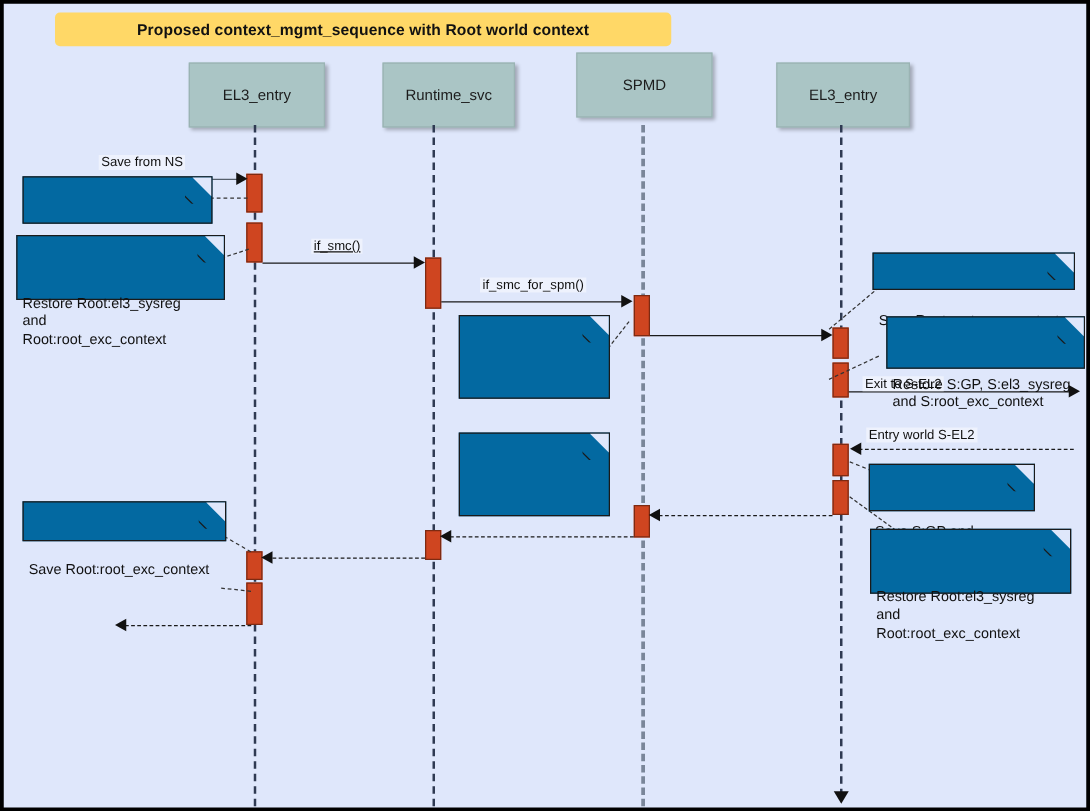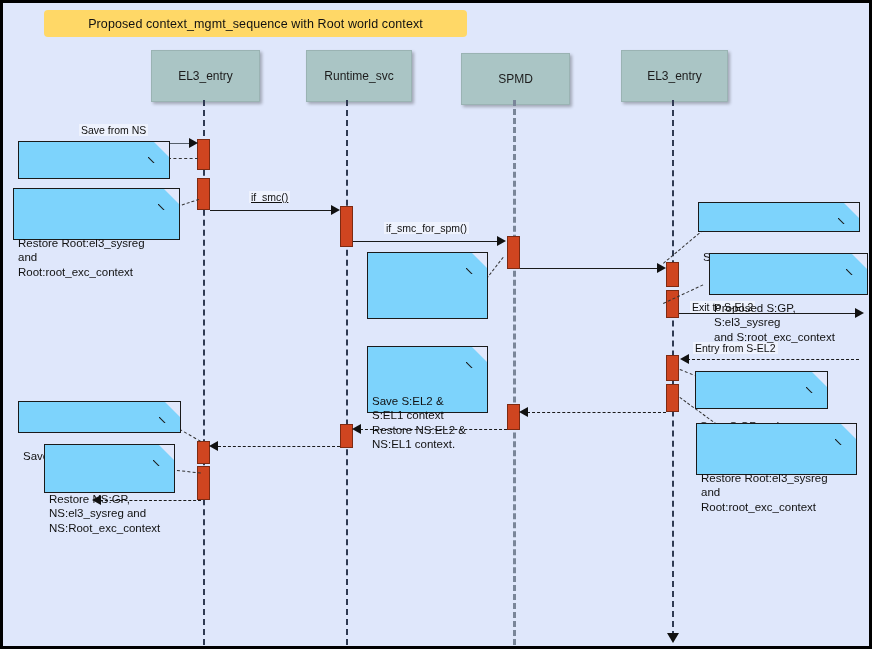--- a/index.html
+++ b/index.html
@@ -7,24 +7,24 @@
     position:relative;
     width:872px;height:649px;
     background:#dfe7fb;
     border:3px solid #000;
     box-sizing:border-box;
     overflow:hidden;
     font-family:"Liberation Sans","DejaVu Sans",sans-serif;
   }
   
   .title-banner{
-    position:absolute;left:41px;top:7px;width:423px;height:27px;
+    position:absolute;left:41px;top:7px;width:493px;height:27px;
     background:#ffd867;border-radius:4px;
     display:flex;align-items:center;justify-content:center;
-    font-size:12.5px;font-weight:normal;color:#111;letter-spacing:.1px;
+    font-size:12.5px;font-weight:bold;color:#111;letter-spacing:.1px;
   }
   
   .ll-head{
     position:absolute;
     background:#aac5c5;
     border:1px solid #9ab3b3;
     box-shadow:2px 2px 3px rgba(0,0,0,.28);
     display:flex;align-items:center;justify-content:center;
     font-size:12px;color:#1c1c1c;
   }
@@ -63,21 +63,21 @@
     border-left:6px solid transparent;border-right:6px solid transparent;
     border-top:10px solid #111;
   }
   .msg-label{
     position:absolute;font-size:10.5px;color:#111;
     background:#eef2fd;padding:0 2px;white-space:nowrap;
   }
   
   .note{
     position:absolute;
-    background:#7dd3fc;
+    background:#0369a1;
     border:1px solid #1a1a1a;
     font-size:11.5px;line-height:14.5px;color:#111;
     padding:3px 5px 3px 4px;
     box-sizing:border-box;
     white-space:pre-line;
   }
   .note .fold{
     position:absolute;top:0;right:0;
     width:0;height:0;
     border-left:15px solid transparent;
@@ -105,21 +105,21 @@
 <div id="canvas">
 
   <div class="title-banner">Proposed context_mgmt_sequence with Root world context</div>
 
   <div class="ll-head" style="left:148px;top:47px;width:107px;height:50px;">
     <span>EL3_entry</span>
   </div>
   <div class="ll-head" style="left:292px;top:47px;width:104px;height:50px;margin-left:11px;">
     <span>Runtime_svc</span>
   </div>
-  <div class="ll-head" style="left:458px;top:50px;width:107px;height:50px;">
+  <div class="ll-head" style="left:458px;top:39px;width:107px;height:50px;">
     <span>SPMD</span>
   </div>
   <div class="ll-head" style="left:618px;top:47px;width:105px;height:50px;">
     <span>EL3_entry</span>
   </div>
 
   <div class="ll-line" style="left:200px;top:97px;height:545px;"></div>
   <div class="ll-line" style="left:343px;top:97px;height:545px;"></div>
   <div class="ll-line thick" style="left:510px;top:97px;height:545px;"></div>
   <div class="ll-line" style="left:669px;top:97px;height:537px;"></div>
@@ -155,21 +155,21 @@
 
   <div class="msg" style="left:517px;top:265px;width:139px;"></div>
   <div class="arrowR" style="left:654px;top:260px;"></div>
 
   <div class="msg" style="left:676px;top:310px;width:180px;"></div>
   <div class="arrowR" style="left:852px;top:305px;"></div>
   <div class="msg-label" style="left:687px;top:298px;">Exit to S-EL2</div>
 
   <div class="msg dash" style="left:684px;top:356px;width:172px;"></div>
   <div class="arrowL" style="left:677px;top:351px;"></div>
-  <div class="msg-label" style="left:690px;top:339px;">Entry from S-EL2</div>
+  <div class="msg-label" style="left:690px;top:339px;">Entry world S-EL2</div>
 
   <div class="msg dash" style="left:524px;top:409px;width:139px;"></div>
   <div class="arrowL" style="left:516px;top:404px;"></div>
 
   <div class="msg dash" style="left:357px;top:426px;width:147px;"></div>
   <div class="arrowL" style="left:349px;top:421px;"></div>
 
   <div class="msg dash" style="left:215px;top:443px;width:122px;"></div>
   <div class="arrowL" style="left:206px;top:438px;"></div>
 
@@ -209,21 +209,21 @@
 
   <div class="note" style="left:695px;top:199px;width:162px;height:30px;">
     <span class="fold"></span>
     <span class="foldline"></span>
     <span>Save Root:root_exc_context</span>
   </div>
 
   <div class="note" style="left:706px;top:250px;width:159px;height:42px;">
     <span class="fold"></span>
     <span class="foldline"></span>
-    <span>Proposed S:GP, S:el3_sysreg
+    <span>Restore S:GP, S:el3_sysreg
 and S:root_exc_context</span>
   </div>
 
   <div class="note" style="left:692px;top:368px;width:133px;height:38px;">
     <span class="fold"></span>
     <span class="foldline"></span>
     <span>Save S:GP and
 S:root_exc_context</span>
   </div>
 
@@ -231,33 +231,22 @@
     <span class="fold"></span>
     <span class="foldline"></span>
     <span>Restore Root:el3_sysreg
 and
 Root:root_exc_context</span>
   </div>
 
   <div class="note" style="left:364px;top:343px;width:121px;height:67px;">
     <span class="fold"></span>
     <span class="foldline"></span>
-    <span>Save S:EL2 &amp;
-S:EL1 context
-Restore NS:EL2 &amp;
-NS:EL1 context.</span>
   </div>
 
   <div class="note" style="left:15px;top:398px;width:163px;height:32px;">
     <span class="fold"></span>
     <span class="foldline"></span>
     <span>Save Root:root_exc_context</span>
   </div>
 
-  <div class="note" style="left:41px;top:441px;width:131px;height:49px;">
-    <span class="fold"></span>
-    <span class="foldline"></span>
-    <span>Restore NS:GP,
-NS:el3_sysreg and
-NS:Root_exc_context</span>
-  </div>
 
 </div>
 
 </body></html>

